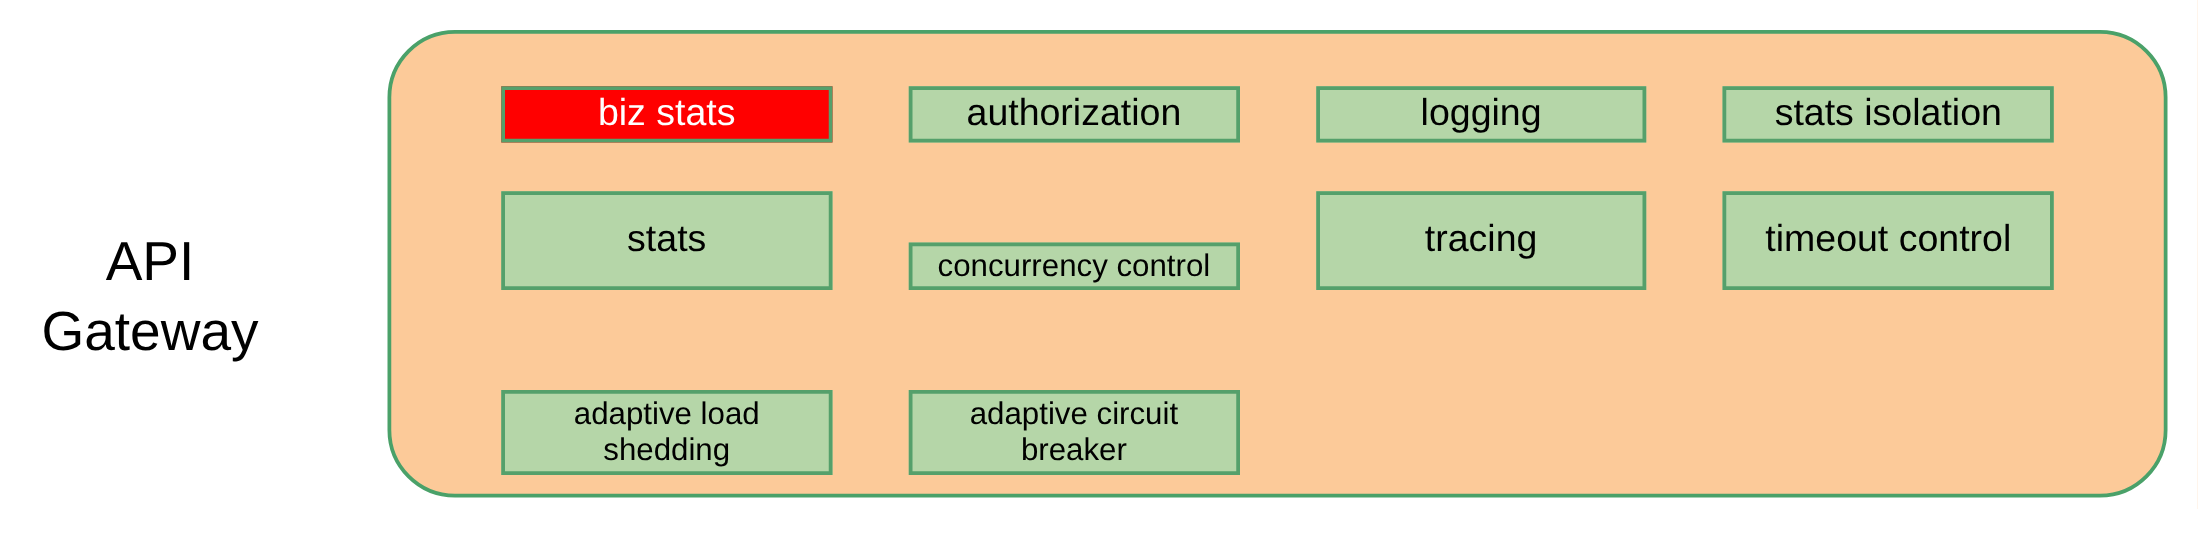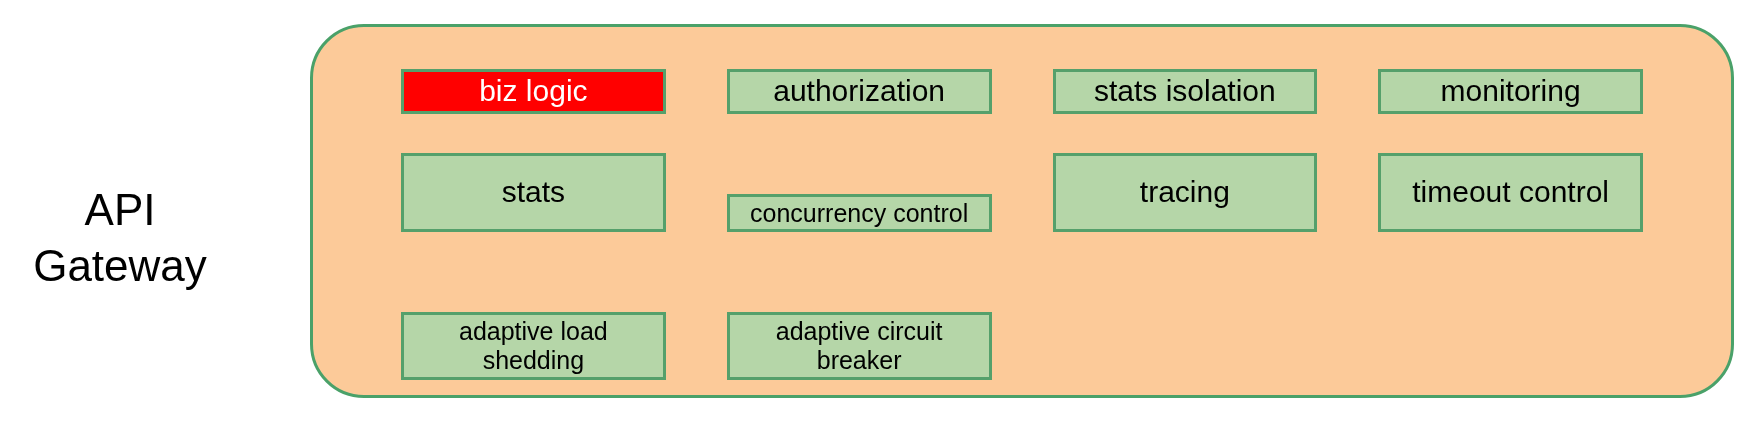--- a/index.html
+++ b/index.html
@@ -78,29 +78,29 @@
 </head>
 <body>
 
 <div class="canvas">
 
   <div class="diagram-title">API Gateway</div>
 
   <div class="gateway-container">
     <div class="component-grid">
 
-      <div class="cell highlighted">biz logic</div>
+      <div class="cell highlighted">biz stats</div>
 
       <div class="cell default">authorization</div>
 
 
+      <div class="cell default">logging</div>
 
       <div class="cell default">stats isolation</div>
 
-      <div class="cell default">monitoring</div>
 
       <div class="cell default">stats</div>
 
       <div class="cell two-line default">concurrency control</div>
 
       <div class="cell default">tracing</div>
 
       <div class="cell default">timeout control</div>
 
       <div class="cell two-line default">adaptive load shedding</div>

